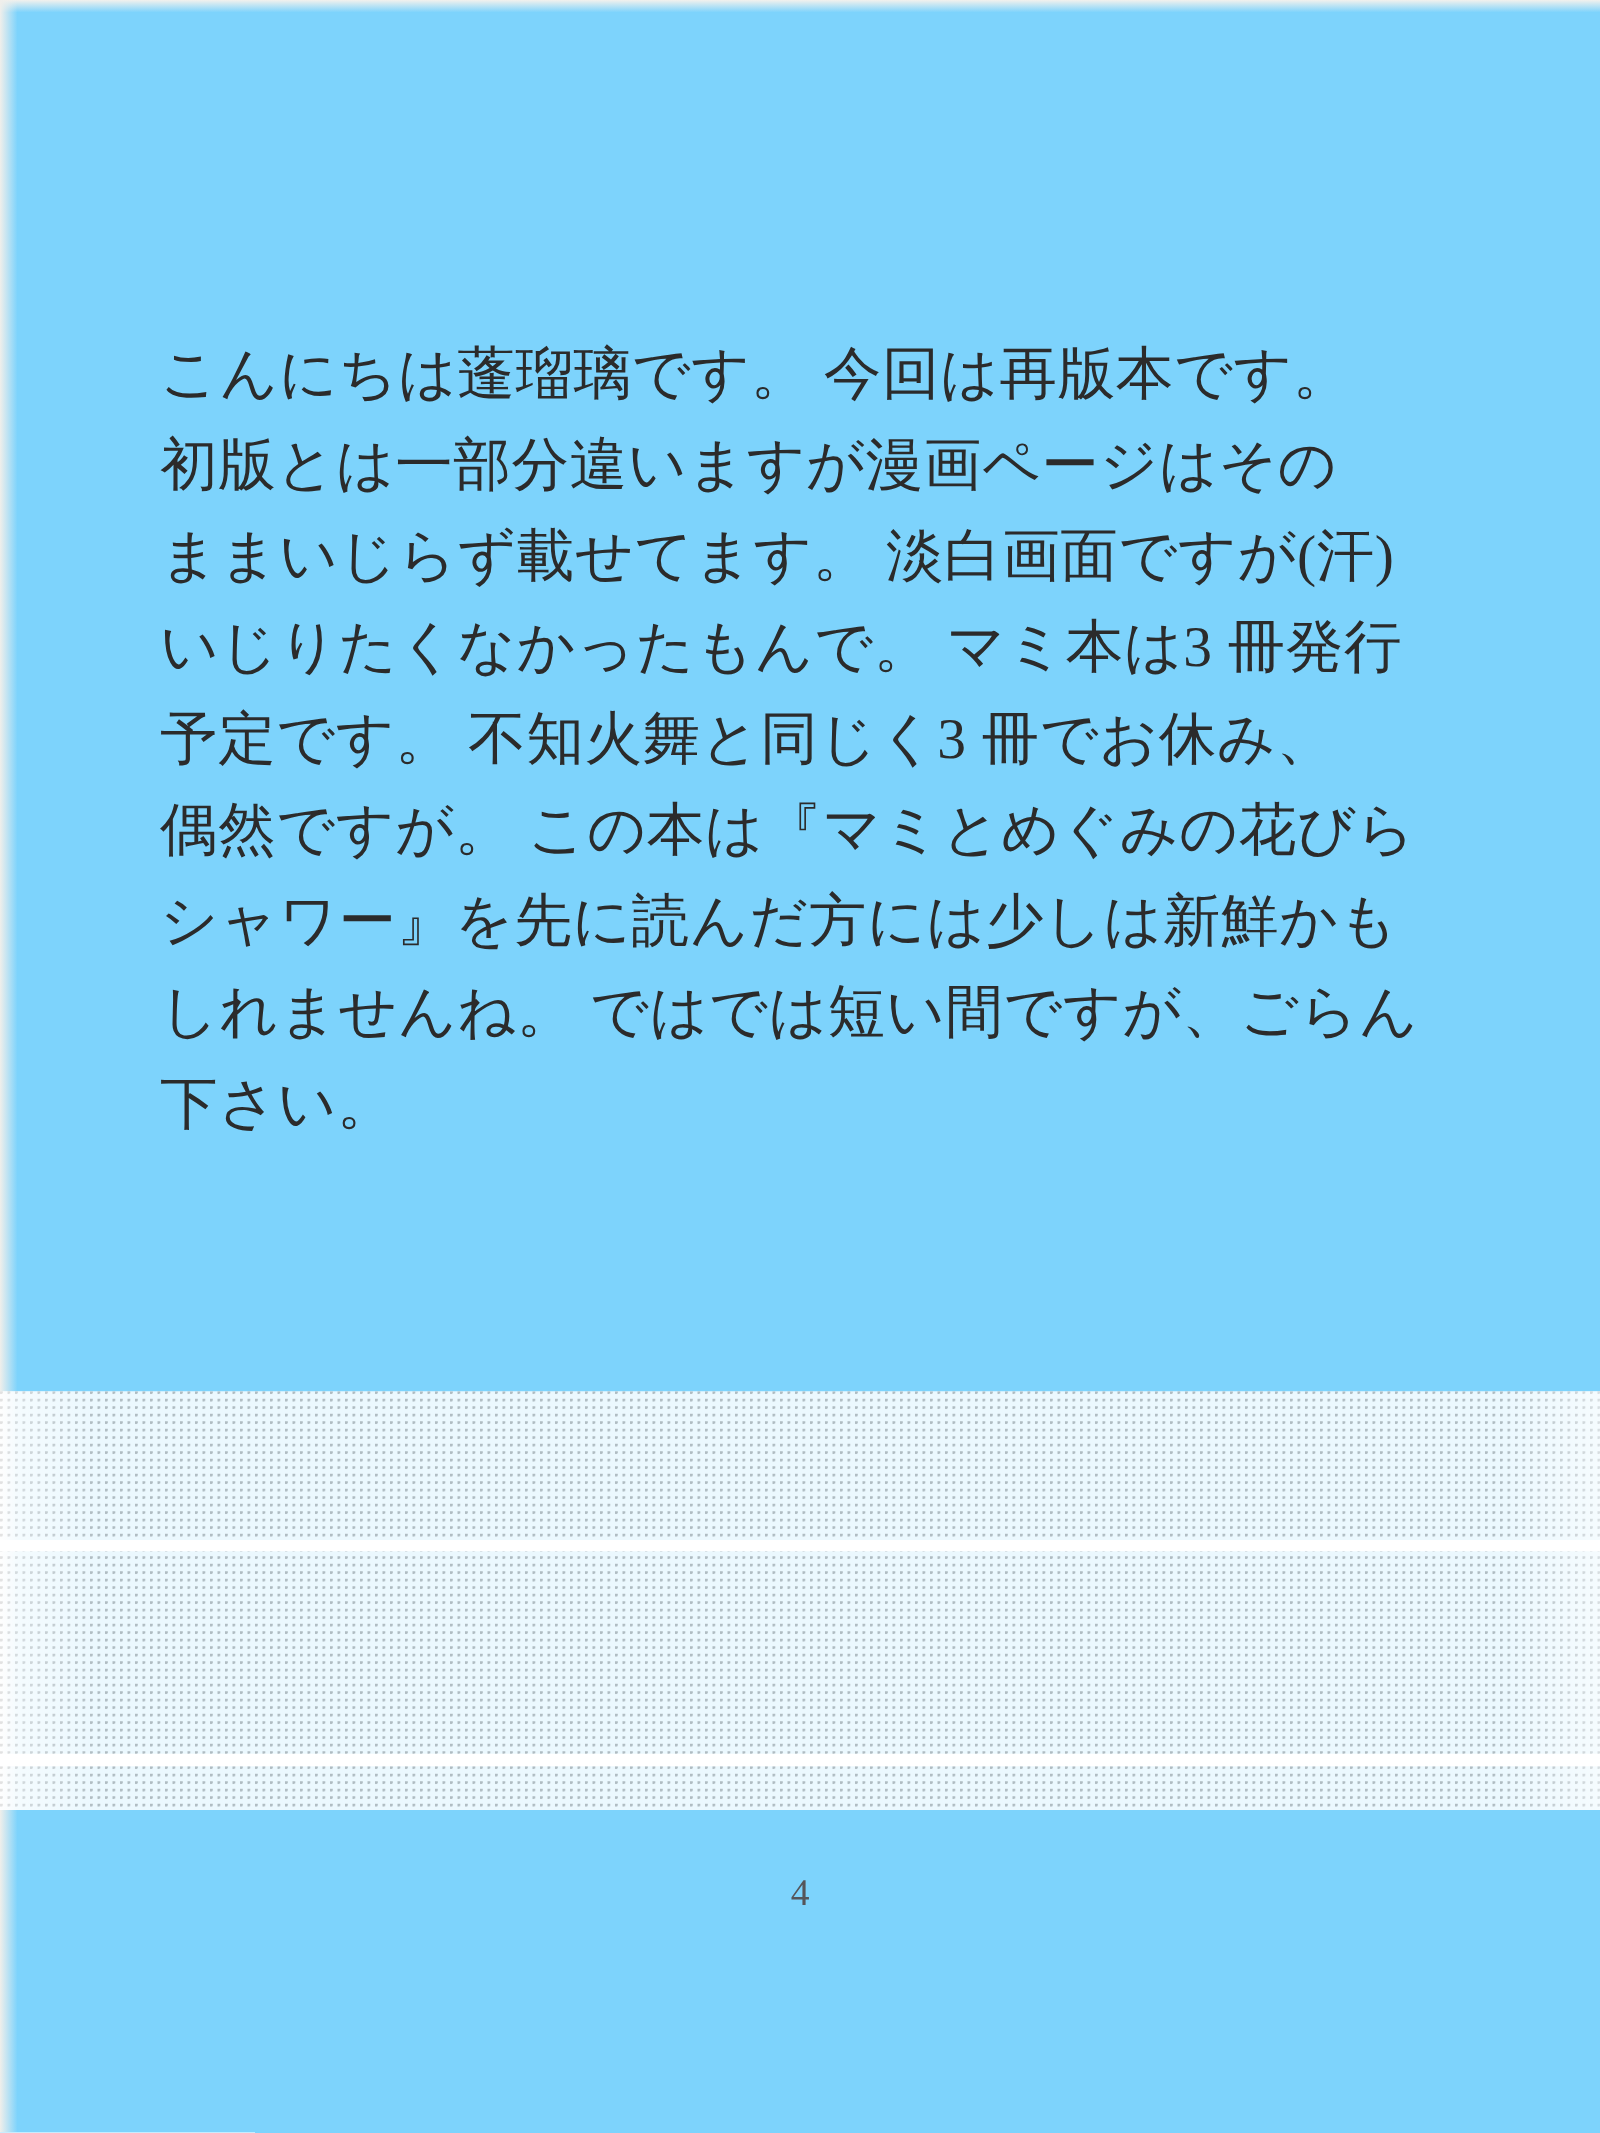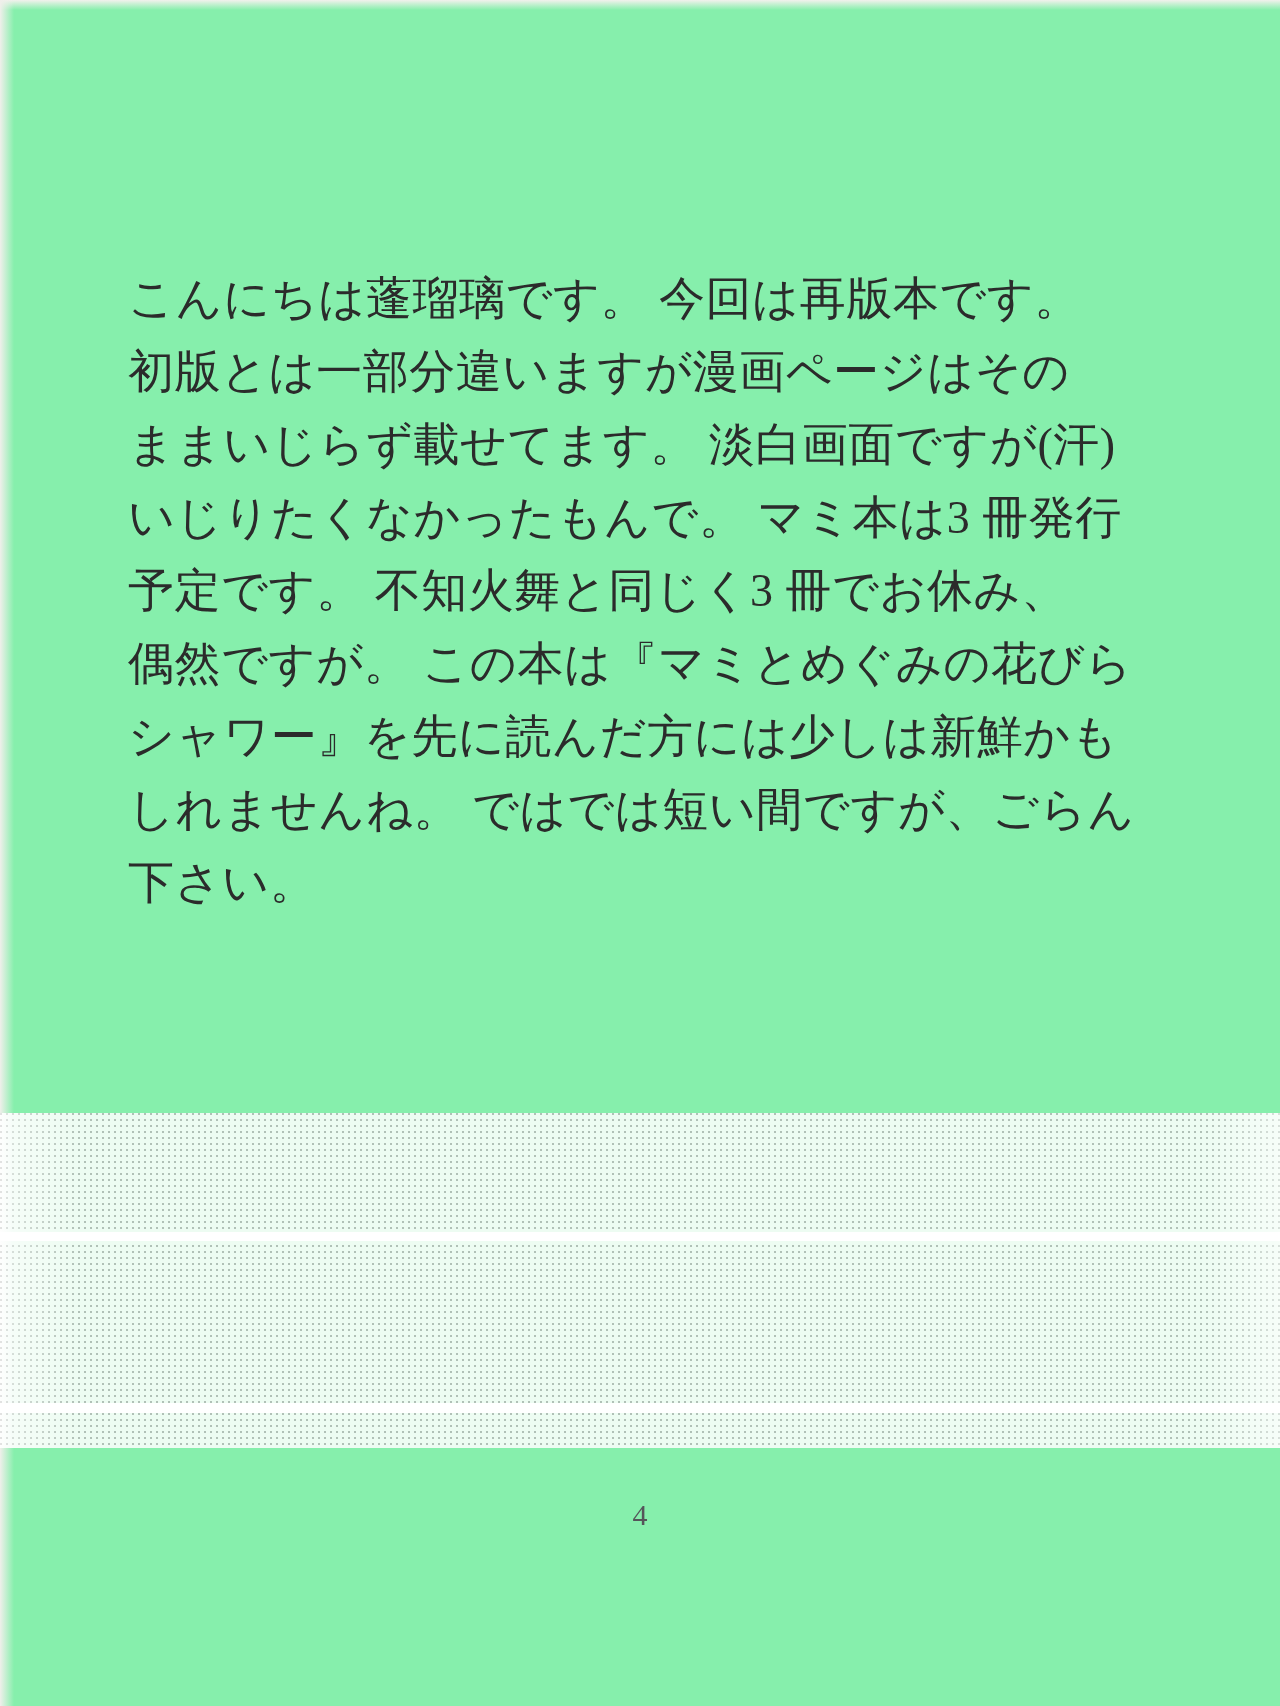--- a/index.html
+++ b/index.html
@@ -4,21 +4,21 @@
 <style>
   html, body {
     margin: 0;
     padding: 0;
     background: #ffffff;
   }
   .page {
     position: relative;
     width: 1280px;
     height: 1706px;
-    background: #86efac;
+    background: #7dd3fc;
     overflow: hidden;
     font-family: "Liberation Serif", "DejaVu Serif", serif;
   }
 
   
   .scan-edge-left {
     position: absolute;
     top: 0;
     left: 0;
     width: 14px;

